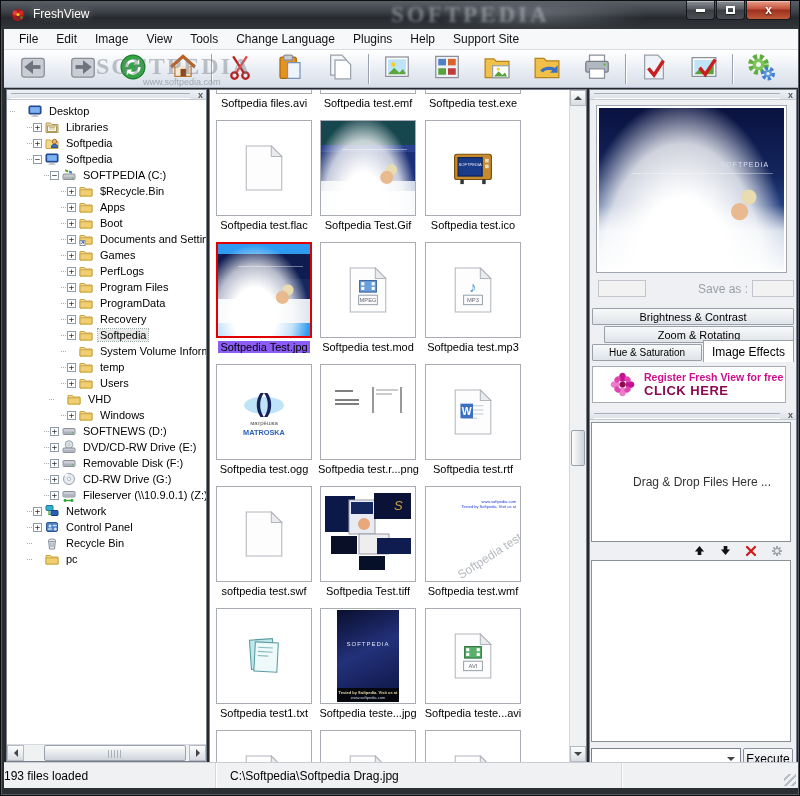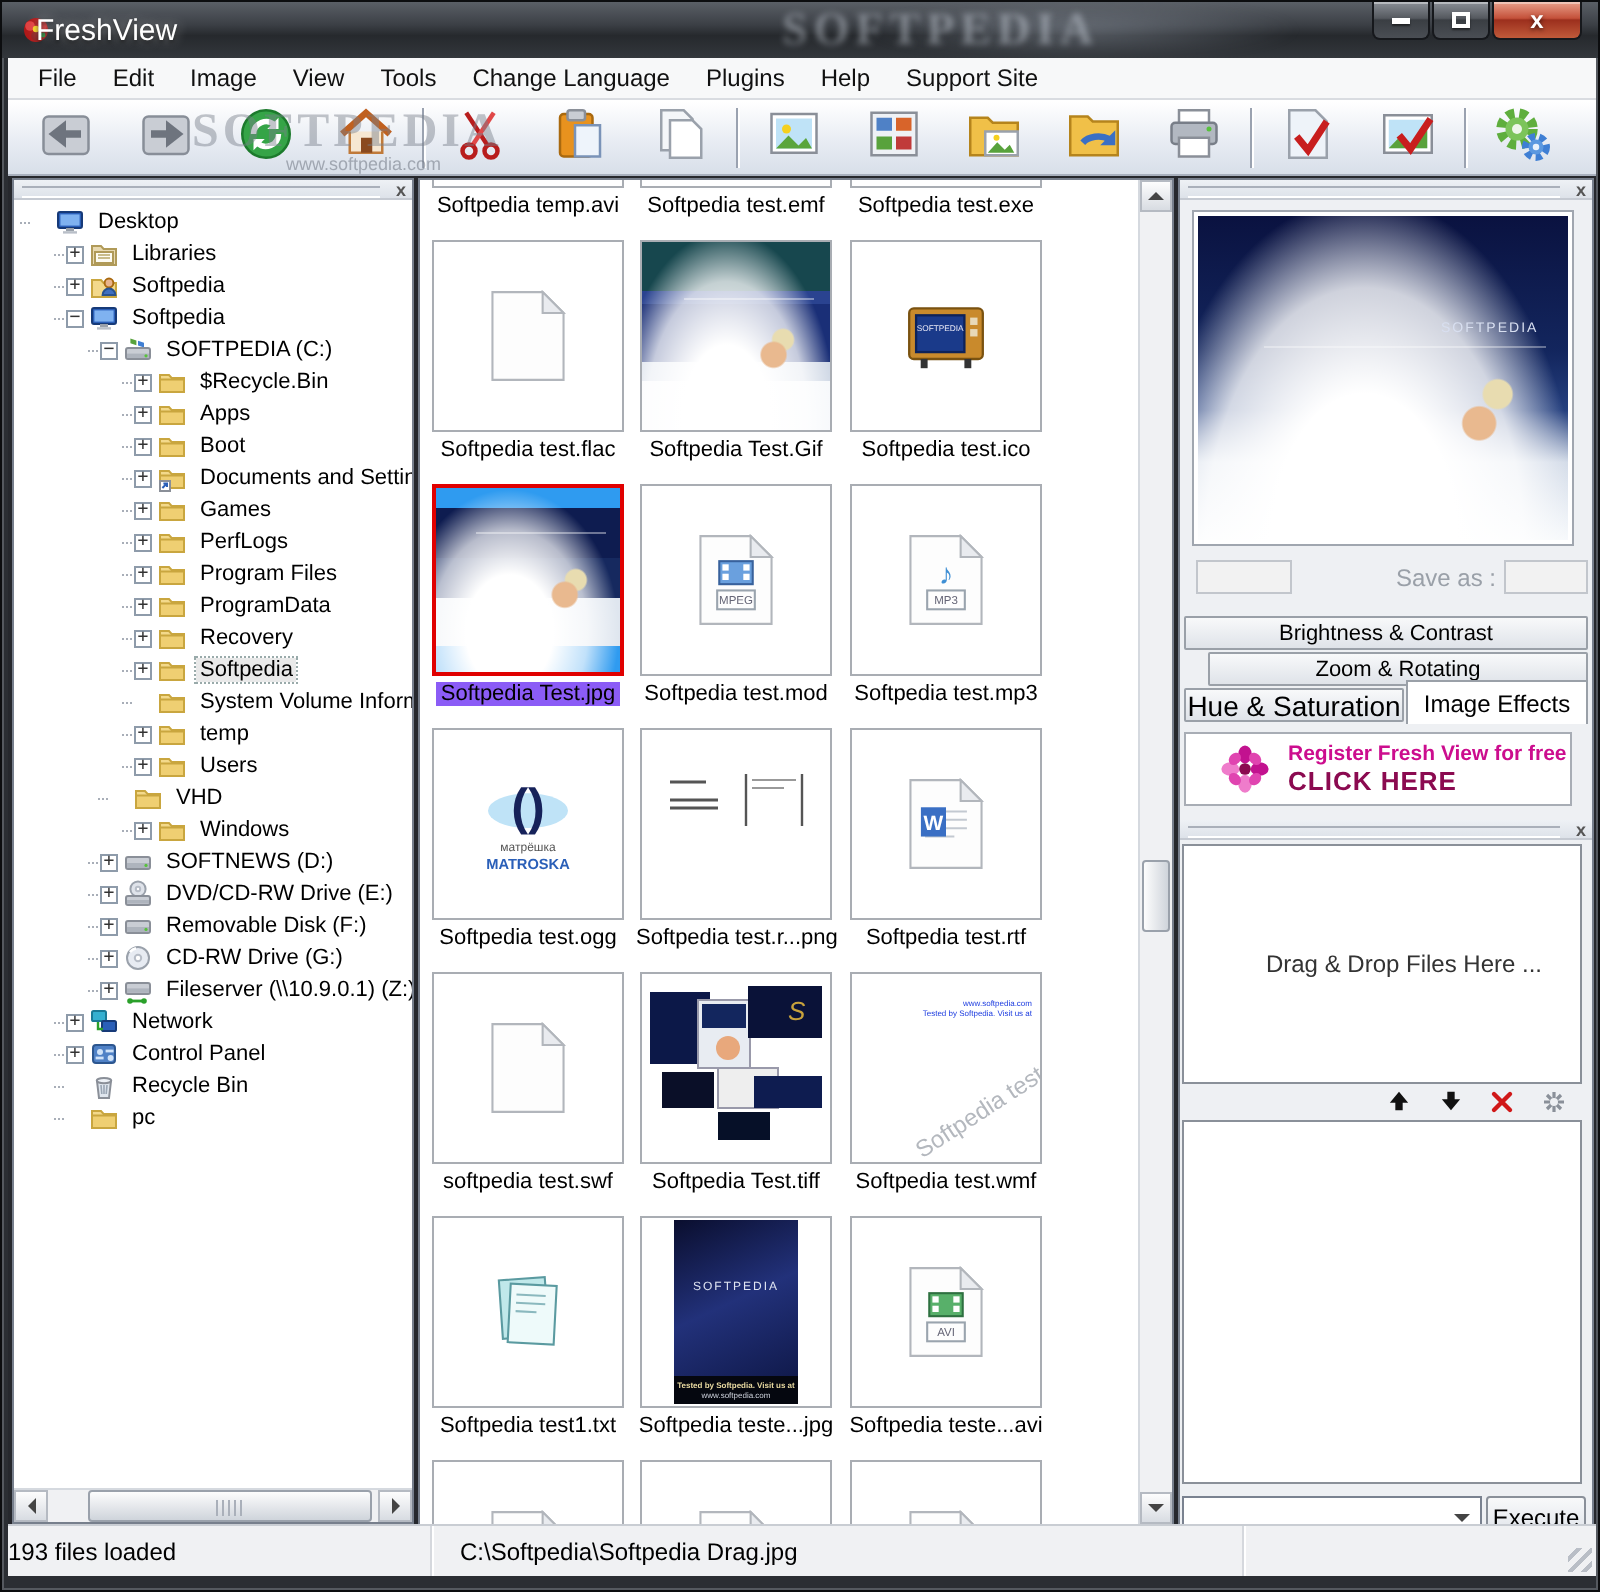--- a/index.html
+++ b/index.html
@@ -7,21 +7,21 @@
   .win { position:relative; width:800px; height:796px; background:#2b2e33; overflow:hidden;
          border:1px solid #0c0d0f; box-shadow: inset 0 0 0 1px #55595f; }
   
   .titlebar { position:absolute; left:0; top:0; right:0; height:28px;
     background: linear-gradient(#5a5f66 0%, #3c4046 40%, #26292d 60%, #33373c 100%); }
   .titlebar .blotch { position:absolute; top:0; bottom:0; width:220px; left:430px;
     background: radial-gradient(ellipse at 50% 50%, rgba(190,200,215,.35), rgba(0,0,0,0) 70%); filter: blur(3px);}
   .tb-watermark { position:absolute; left:390px; top:1px; font-size:23px; font-weight:bold;
     color:rgba(225,232,242,.4); letter-spacing:3px; filter:blur(1.5px); font-family:"Liberation Serif", serif;}
   .app-ico { position:absolute; left:9px; top:6px; width:16px; height:16px; }
-  .title-text { position:absolute; left:17px; top:6px; color:#fff; font-size:15px;
+  .title-text { position:absolute; left:32px; top:6px; color:#fff; font-size:12px;
     text-shadow:0 0 6px rgba(255,255,255,.55), 0 1px 2px rgba(0,0,0,.8); }
   .winbtns { position:absolute; right:8px; top:0; display:flex; }
   .winbtn { height:19px; border:1px solid #16181c; border-top:none; display:flex; align-items:center; justify-content:center;
     background: linear-gradient(#8a8f96, #55595f 45%, #3a3e43 50%, #4a4e54); color:#fff; font-size:10px;
     border-radius:0 0 4px 4px; margin-left:1px; box-shadow: inset 0 1px 0 rgba(255,255,255,.4);}
   .winbtn.min, .winbtn.max { width:29px; }
   .winbtn.close { width:45px; background: linear-gradient(#e9a08b, #c4513a 45%, #9c2f1d 50%, #c05a3a); }
   .winbtn .bar { width:9px; height:3px; background:#fff; box-shadow:0 1px 1px rgba(0,0,0,.5);}
   .winbtn .box { width:9px; height:8px; border:2px solid #fff; box-shadow:0 1px 1px rgba(0,0,0,.5);}
   .winbtn .x { font-weight:bold; font-size:12px; text-shadow:0 1px 2px rgba(0,0,0,.6);}
@@ -122,21 +122,21 @@
     border:1px solid #c2c6cc; }
   .saveas-label { position:absolute; right:48px; top:2px; font-size:12px; color:#9aa0a8; }
   .mini-input2 { position:absolute; right:2px; top:0; width:42px; height:17px; background:#f2f2f2;
     border:1px solid #c2c6cc; }
   .rp-btn { position:absolute; height:17px; background:linear-gradient(#f8f9fa,#dfe3e9); border:1px solid #9aa0a8;
     font-size:11px; color:#000; display:flex; align-items:center; justify-content:center; border-radius:1px;}
   .btn-bc { left:2px; right:2px; top:218px; }
   .btn-zr { left:14px; right:2px; top:236px; }
   .tab { position:absolute; font-size:12px; display:flex; align-items:center; justify-content:center; }
   .tab.hue { left:2px; width:110px; top:254px; height:17px; background:linear-gradient(#f8f9fa,#dfe3e9);
-    border:1px solid #9aa0a8; border-radius:1px; font-size:14px;}
+    border:1px solid #9aa0a8; border-radius:1px; font-size:10px;}
   .tab.effects { left:113px; right:2px; top:250px; height:22px; background:#fff; border:1px solid #9aa0a8;
     border-bottom:none; }
   .ad { position:absolute; left:2px; right:10px; top:276px; height:37px; background:#fff; border:1px solid #a8adb5;
     display:flex; align-items:center; }
   .ad svg { width:27px; height:27px; margin:0 8px 0 16px; }
   .ad .l1 { font-size:10.5px; font-weight:bold; color:#cc0d8e; }
   .ad .l2 { font-size:13px; font-weight:bold; color:#8b0a50; letter-spacing:.5px;}
   .grip2 { position:absolute; left:0; right:0; top:320px; }
   .dragdrop { position:absolute; left:1px; right:5px; top:332px; height:120px; background:#fff; border:1px solid #8a9099;
     display:flex; align-items:center; justify-content:center; font-size:12px; color:#333;padding-left:22px; }
@@ -626,21 +626,21 @@
         </div>
         <div class="sbtn">
             <span class="tri right"></span>
           </div>
       </div>
     </div>
 
     <div class="thumbpanel">
       <div class="thumbarea" id="thumbs">
           <div class="thumb-box" style="left: 6px; top: -92px;"></div>
-          <div class="thumb-label" style="left: 2px; top: 7px;"><span class="lab">Softpedia temp.avi</span></div>
+          <div class="thumb-label" style="left: 2px; top: 7px;"><span class="lab">Softpedia files.avi</span></div>
           <div class="thumb-box" style="left: 110px; top: -92px;"></div>
           <div class="thumb-label" style="left: 106px; top: 7px;"><span class="lab">Softpedia test.emf</span></div>
           <div class="thumb-box" style="left: 215px; top: -92px;"></div>
           <div class="thumb-label" style="left: 211px; top: 7px;"><span class="lab">Softpedia test.exe</span></div>
           <div class="thumb-box" style="left: 6px; top: 30px;">
             <svg width="40" height="46" viewBox="0 0 36 44">
               <path d="M1 1 h24 l10 10 v32 H1z" fill="#fdfdfd" stroke="#b2b6bc"></path>
               <path d="M25 1 l10 10 h-10z" fill="#e9ebef" stroke="#b2b6bc"></path>
             </svg>
           </div>

